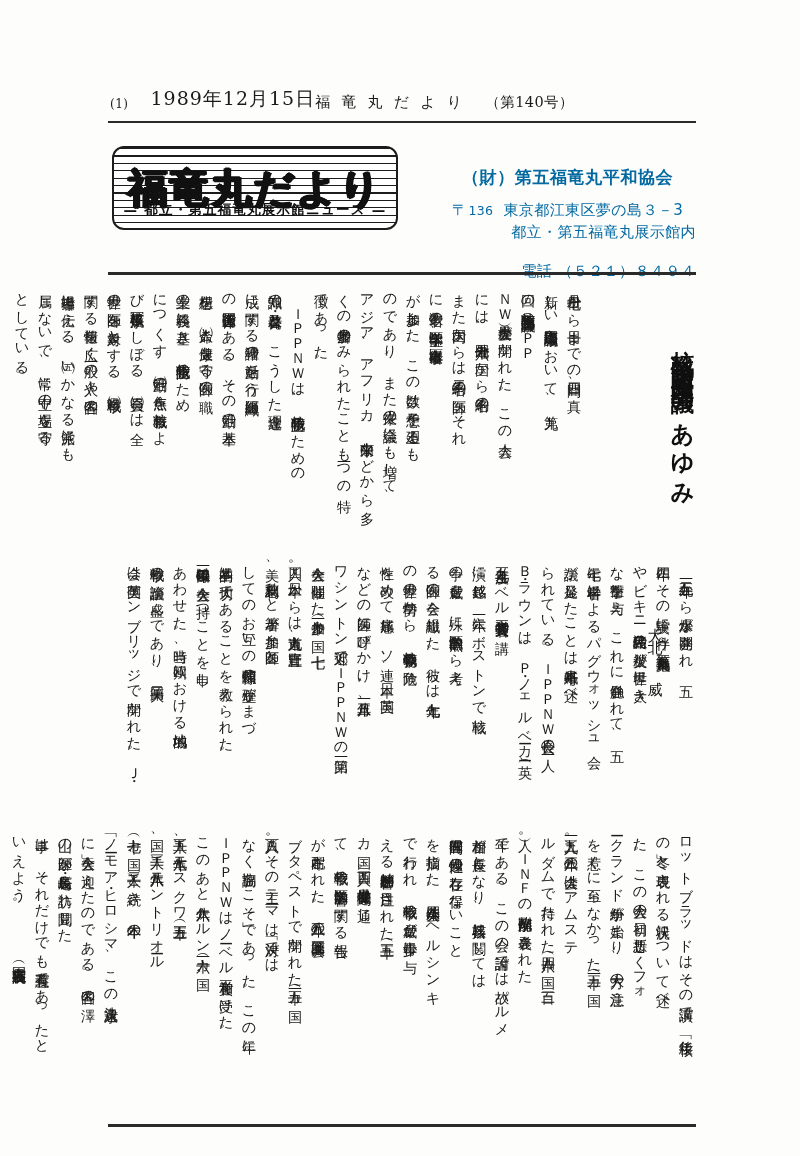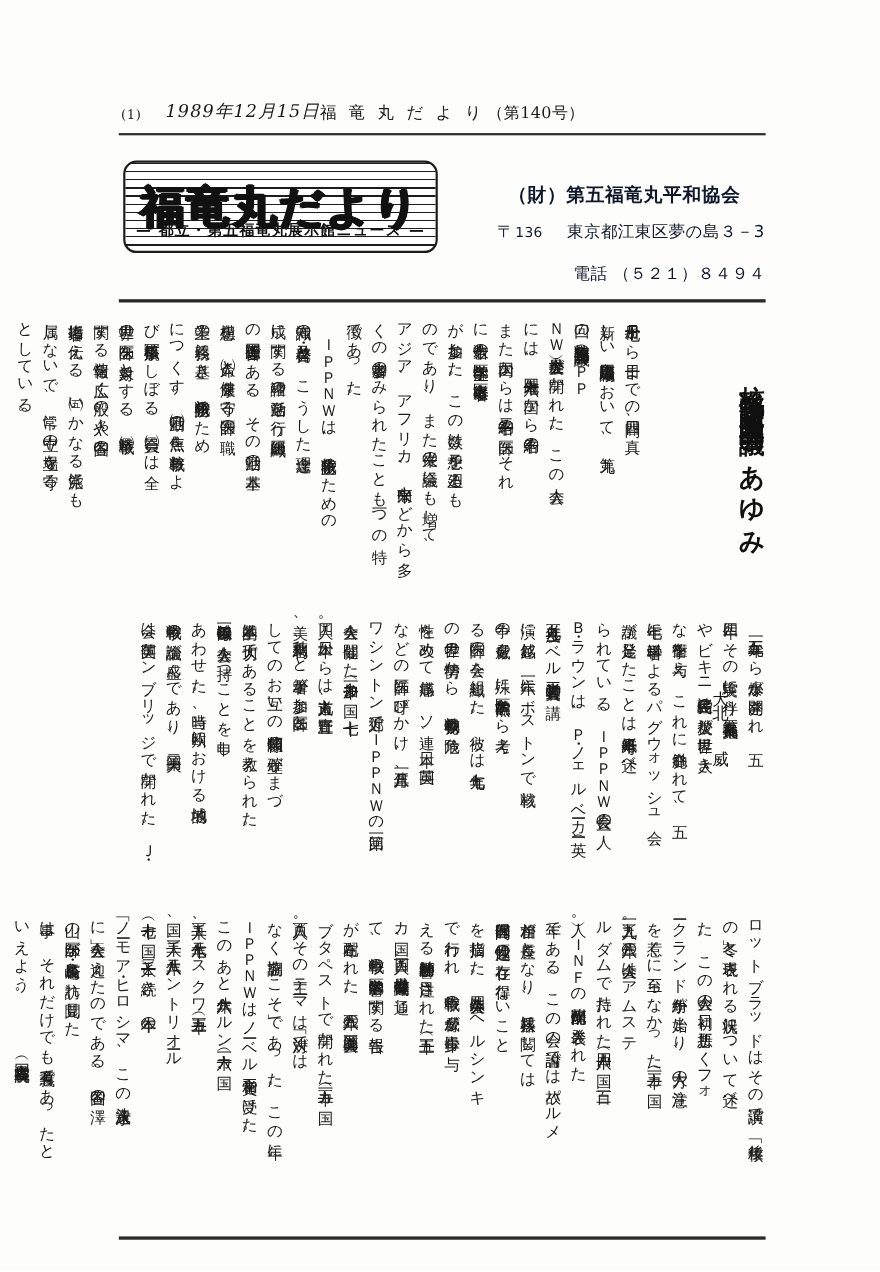--- a/index.html
+++ b/index.html
@@ -15,23 +15,23 @@
     background:#fdfdfb;
   }
 
   
   .runhead{
     position:absolute;left:110px;top:86px;width:590px;height:26px;
     display:flex;align-items:flex-end;gap:0;
     font-size:14.5px;letter-spacing:.5px;white-space:nowrap;
   }
   .runhead .pageno{font-size:12px;margin-right:22px;padding-bottom:1px;}
-  .runhead .issdate{font-size:16px;letter-spacing:1px;font-style:italic;}
+  .runhead .issdate{font-size:19px;letter-spacing:1px;}
   .runhead .papername{font-size:15px;letter-spacing:3.2px;}
-  .runhead .issueno{font-size:14.5px;letter-spacing:.4px;margin-left:2px;}
+  .runhead .issueno{font-size:14.5px;letter-spacing:.4px;margin-left:20px;}
 
   
   .frame-top{position:absolute;left:108px;top:121px;width:588px;height:2px;background:#2a2a2a;}
   .frame-mid{position:absolute;left:108px;top:272px;width:588px;height:2.5px;background:#2a2a2a;}
   .frame-bottom{position:absolute;left:108px;top:1124px;width:588px;height:2.5px;background:#2a2a2a;}
 
   
   .masthead{
     position:absolute;left:112px;top:146px;width:286px;height:84px;
     border:2px solid #1c1c1c;border-radius:12px;
@@ -61,29 +61,29 @@
     font-family:"DejaVu Sans","Liberation Sans",sans-serif;
     font-weight:700;font-size:13.5px;letter-spacing:1.2px;
     color:#111;white-space:nowrap;
   }
   .masthead-sub .dash{margin:0 6px;font-weight:700;}
 
   
   .pubblock{
     position:absolute;left:452px;top:166px;width:246px;
     font-family:"DejaVu Sans","Liberation Sans",sans-serif;
-    color:#0f172a;
+    color:#0369a1;
   }
   .pub-org{
     font-size:17px;font-weight:700;letter-spacing:.6px;white-space:nowrap;
     margin-bottom:12px;padding-left:10px;
   }
   .pub-addr1{font-size:15px;letter-spacing:.4px;white-space:nowrap;margin-bottom:3px;}
   .pub-addr1 .zipmark{font-size:15px;margin-right:1px;}
-  .pub-addr1 .zip{font-size:12.5px;margin-right:22px;}
+  .pub-addr1 .zip{font-size:12.5px;margin-right:10px;}
   .pub-addr2{font-size:15px;letter-spacing:.4px;white-space:nowrap;margin-bottom:3px;text-align:right;padding-right:2px;}
   .pub-addr3{font-size:15px;letter-spacing:.4px;white-space:nowrap;text-align:right;padding-right:2px;margin-top:20px;}
 
   
   .article{
     position:absolute;left:108px;top:280px;width:588px;height:842px;
   }
   .headline{
     position:absolute;right:2px;top:52px;
     writing-mode:vertical-rl;text-orientation:upright;
@@ -145,20 +145,21 @@
       <span>都立・第五福竜丸展示館ニュース</span>
       <span class="dash">—</span>
     </div>
   </div>
 
   <div class="pubblock">
     <div class="pub-org">（財）第五福竜丸平和協会</div>
     <div class="pub-addr1">
       <span class="zipmark">〒</span><span class="zip">136</span><span>東京都江東区夢の島３－3</span>
     </div>
+    <div class="pub-addr2">都立・第五福竜丸展示館内</div>
     <div class="pub-addr3">電話 （５２１）８４９４</div>
   </div>
 
   <div class="frame-mid"></div>
 
   <div class="article">
     <div class="headline">核戦争防止国際医師会議のあゆみ</div>
     <div class="byline">大北 威</div>
 
     <div class="band" id="band-1">

